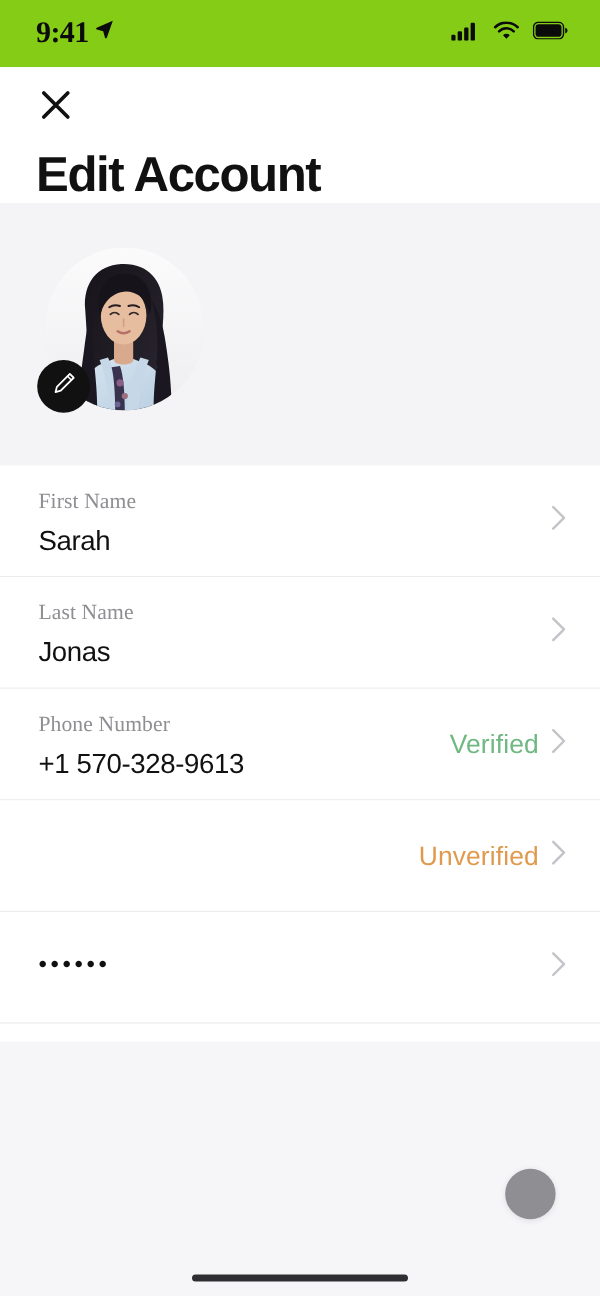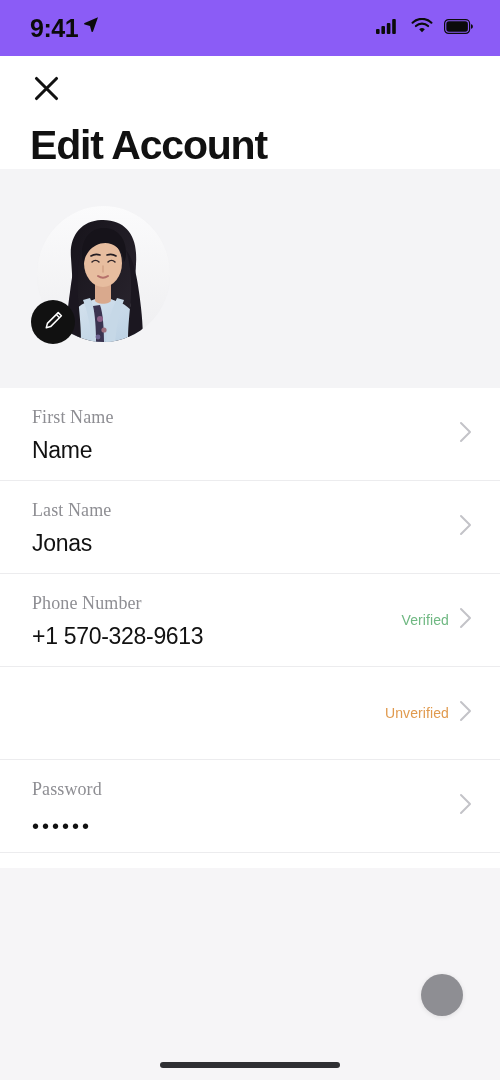--- a/index.html
+++ b/index.html
@@ -12,21 +12,22 @@
     position:relative;
   }
 
   
   .statusbar {
     height:56px;
     display:flex;
     align-items:center;
     justify-content:space-between;
     padding:0 26px 0 30px;
-    background:#8b5cf6;
+    background:#84cc16;
+    font-family:Liberation Serif, serif;
   }
   .sb-left { display:flex; align-items:center; gap:4px; }
   .sb-time {
     font-size:25px;
     font-weight:bold;
     letter-spacing:-0.5px;
     color:#0b0b0b;
   }
   .loc-arrow { display:block; margin-top:-4px; }
   .sb-right { display:flex; align-items:center; gap:11px; }
@@ -108,21 +109,21 @@
   }
   .row-right {
     position:absolute;
     right:28px;
     top:50%;
     transform:translateY(-50%);
     display:flex;
     align-items:center;
     gap:10px;
   }
-  .row-status { font-size:14px; letter-spacing:0.1px; }
+  .row-status { font-size:22px; letter-spacing:0.1px; }
   .chev { display:block; }
 
   
   .bottom-area {
     position:absolute;
     left:0; right:0;
     top:868px; bottom:0;
     background:#f6f5f7;
   }
   .fab {
@@ -252,21 +253,21 @@
         </svg>
       </span>
     </div>
   </div>
 </div>
 
 <div class="form-list">
 
   <div class="form-row">
     <div class="row-label">First Name</div>
-    <div class="row-value">Name</div>
+    <div class="row-value">Sarah</div>
     <div class="row-right">
       <span class="chev">
         <svg width="13" height="22" viewBox="0 0 13 22">
             <path d="M2 2l9 9-9 9" stroke="#c3c3c8" stroke-width="2" fill="none" stroke-linecap="round" stroke-linejoin="round"></path>
           </svg>
       </span>
     </div>
   </div>
 
   <div class="form-row">
@@ -299,21 +300,20 @@
       <span class="row-status" style="color:#e09a4e">Unverified</span>
       <span class="chev">
         <svg width="13" height="22" viewBox="0 0 13 22">
             <path d="M2 2l9 9-9 9" stroke="#c3c3c8" stroke-width="2" fill="none" stroke-linecap="round" stroke-linejoin="round"></path>
           </svg>
       </span>
     </div>
   </div>
 
   <div class="form-row">
-    <div class="row-label">Password</div>
     <div class="row-value masked">••••••</div>
     <div class="row-right">
       <span class="chev">
         <svg width="13" height="22" viewBox="0 0 13 22">
             <path d="M2 2l9 9-9 9" stroke="#c3c3c8" stroke-width="2" fill="none" stroke-linecap="round" stroke-linejoin="round"></path>
           </svg>
       </span>
     </div>
   </div>
 

